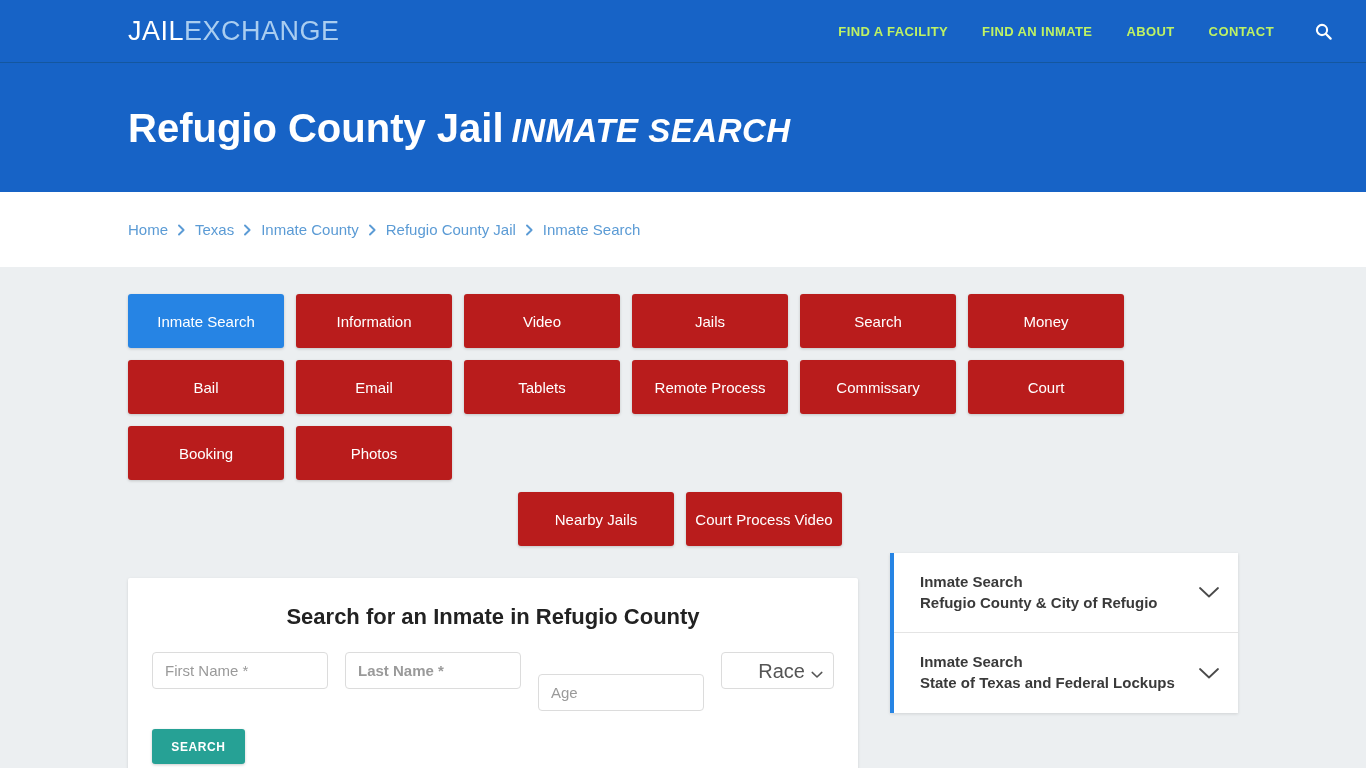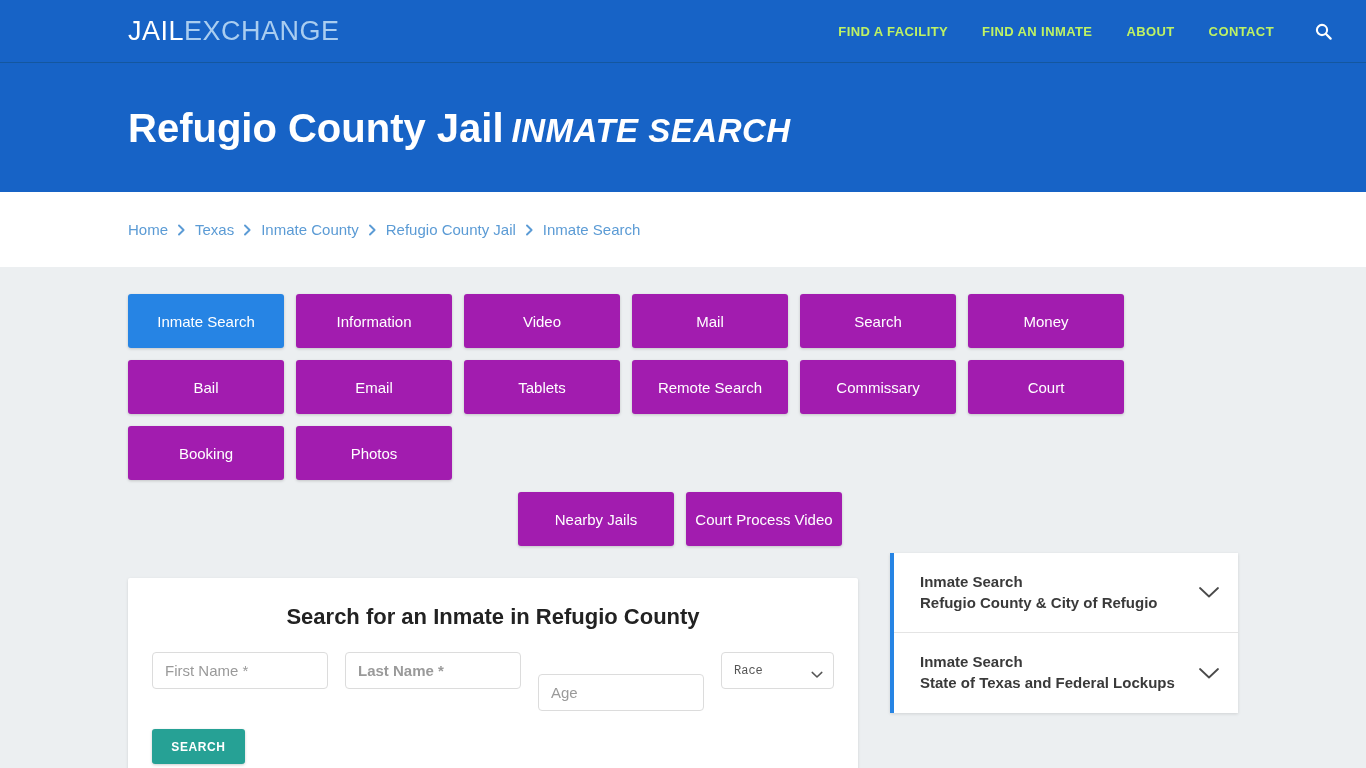--- a/index.html
+++ b/index.html
@@ -128,21 +128,21 @@
     flex-wrap: wrap;
     gap: 12px 12px;
     justify-content: flex-start;
     width: 1104px;
   }
   .tab {
     height: 54px;
     width: 156px;
     border: none;
     border-radius: 3px;
-    background: #a21caf;
+    background: #b91c1c;
     color: #ffffff;
     font-family: "Liberation Sans", sans-serif;
     font-size: 15px;
     display: flex;
     align-items: center;
     justify-content: center;
     cursor: pointer;
     box-shadow: 0 1px 3px rgba(0,0,0,0.18);
     white-space: nowrap;
     overflow: hidden;
@@ -209,28 +209,29 @@
   .select-wrap {
     position: relative;
     width: 162px;
   }
   .select-wrap select {
     width: 100%;
     height: 37px;
     border: 1px solid #dcdcdc;
     border-radius: 4px;
     background: #ffffff;
-    font-family: Liberation Mono, monospace;
-    font-size: 12px;
+    font-family: Liberation Sans, sans-serif;
+    font-size: 20px;
     color: #555;
     padding: 0 28px 0 12px;
     outline: none;
     appearance: none;
     -webkit-appearance: none;
     cursor: pointer;
+    text-align: right;
   }
   .select-chevron {
     position: absolute;
     right: 11px;
     top: 13px;
     pointer-events: none;
   }
 
   .search-btn {
     width: 93px;
@@ -342,28 +343,28 @@
     <span class="current">Inmate Search</span>
   </nav>
 </div>
 
 <div class="main">
 
   <div class="tabs">
     <button class="tab active">Inmate Search</button>
     <button class="tab">Information</button>
     <button class="tab">Video</button>
-    <button class="tab">Mail</button>
+    <button class="tab">Jails</button>
     <button class="tab">Search</button>
     <button class="tab">Money</button>
     <button class="tab">Bail</button>
 
     <button class="tab">Email</button>
     <button class="tab">Tablets</button>
-    <button class="tab">Remote Search</button>
+    <button class="tab">Remote Process</button>
     <button class="tab">Commissary</button>
     <button class="tab">Court</button>
     <button class="tab">Booking</button>
     <button class="tab">Photos</button>
   </div>
 
   <div class="tabs-last-row">
     <button class="tab">Nearby Jails</button>
     <button class="tab">Court Process Video</button>
   </div>

